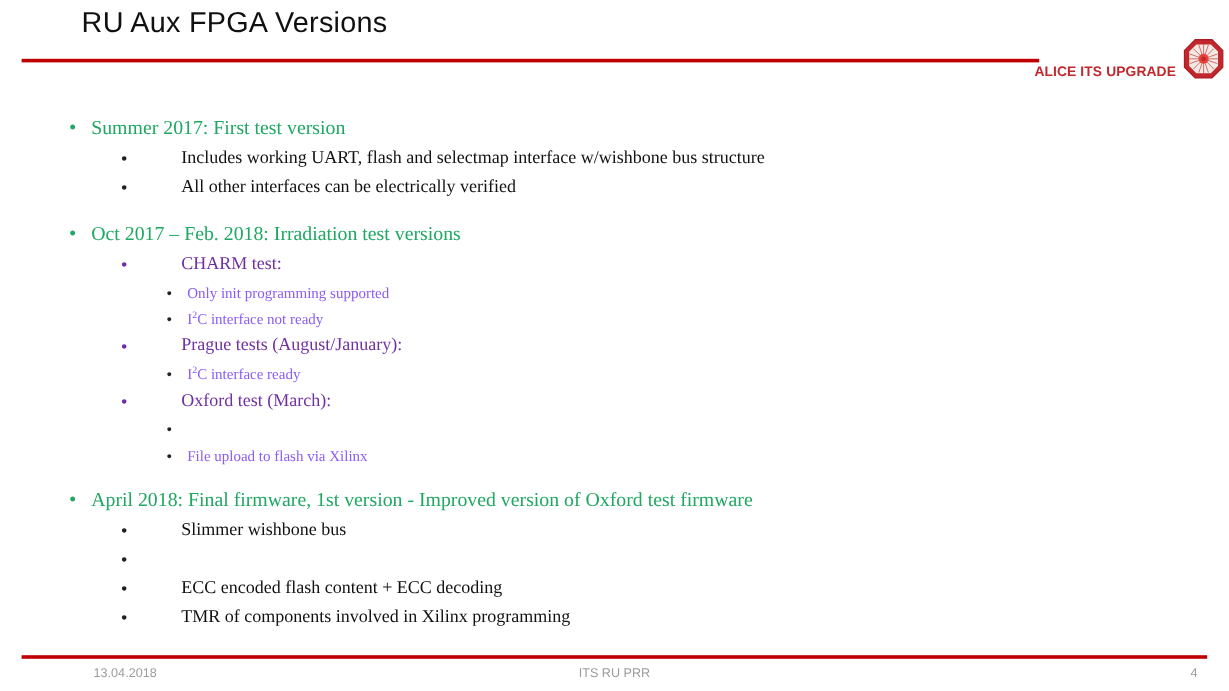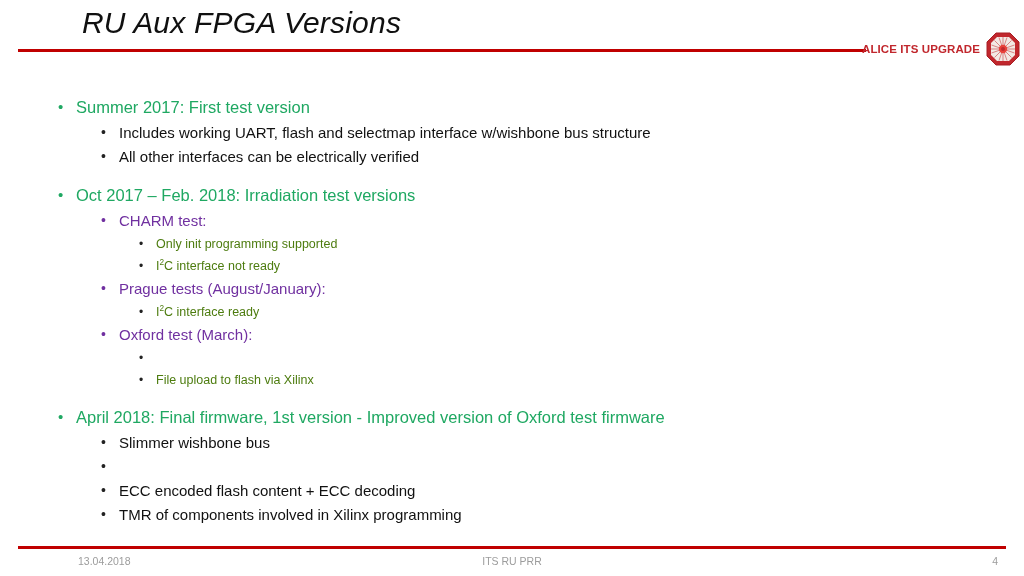--- a/index.html
+++ b/index.html
@@ -11,43 +11,42 @@
     height: 576px;
     background: #ffffff;
     font-family: "Liberation Sans", sans-serif;
     overflow: hidden;
     position: relative;
   }
 
   
   .slide-title {
     position: absolute;
-    left: 82px;
+    left: 68px;
     top: 6px;
-    font-size: 30px;
+    font-size: 24px;
     font-weight: 400;
     color: #101010;
     letter-spacing: 0.2px;
     white-space: nowrap;
-    font-style: italic;
   }
   .header-rule {
     position: absolute;
     left: 18px;
     top: 49px;
     width: 848px;
     height: 3px;
     background: #C00000;
   }
   .logo-wrap {
     position: absolute;
     right: 4px;
     top: 32px;
     display: flex;
-    align-items: center;
+    align-items: flex-end;
     gap: 6px;
   }
   .logo-text {
     font-size: 11.5px;
     font-weight: bold;
     color: #C1272D;
     letter-spacing: 0.1px;
     white-space: nowrap;
   }
   .logo-mark {
@@ -68,20 +67,21 @@
     display: flex;
     align-items: flex-start;
     white-space: nowrap;
   }
   .bullet-mark {
     flex: none;
     text-align: left;
   }
   .bullet-text {
     flex: none;
+    font-family: Liberation Serif, serif;
   }
 
   
   .lvl1 {
     padding-left: 58px;
     margin-top: 0;
     height: 26px;
   }
   .lvl1 .bullet-mark {
     width: 18px;
@@ -103,39 +103,40 @@
   .lvl2 .bullet-mark {
     width: 18px;
     color: #222222;
     font-size: 14px;
     line-height: 21px;
   }
   .lvl2 .bullet-text {
     color: #111111;
     font-size: 15px;
     line-height: 21px;
+    margin-left: 32px;
   }
 
   
   .lvl2p .bullet-mark { color: #7030A0; }
   .lvl2p .bullet-text { color: #7030A0; font-size: 15px; }
 
   
   .lvl3 {
     padding-left: 139px;
     height: 22px;
   }
   .lvl3 .bullet-mark {
     width: 17px;
     color: #222222;
     font-size: 12px;
     line-height: 20px;
   }
   .lvl3 .bullet-text {
-    color: #4d7c0f;
+    color: #8b5cf6;
     font-size: 12.5px;
     line-height: 20px;
   }
   .gap-md { height: 14px; }
 
   sup {
     font-size: 0.66em;
     vertical-align: super;
     line-height: 0;
   }

